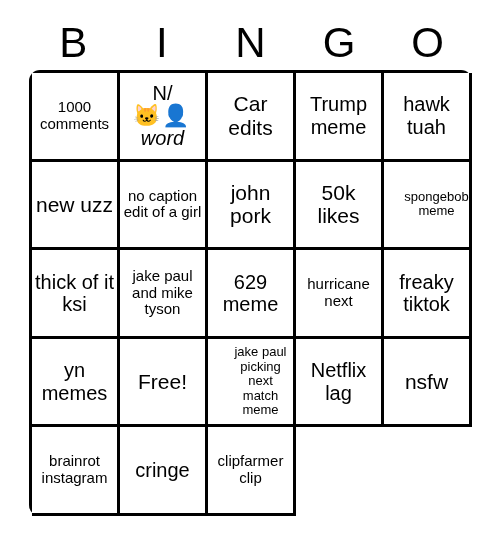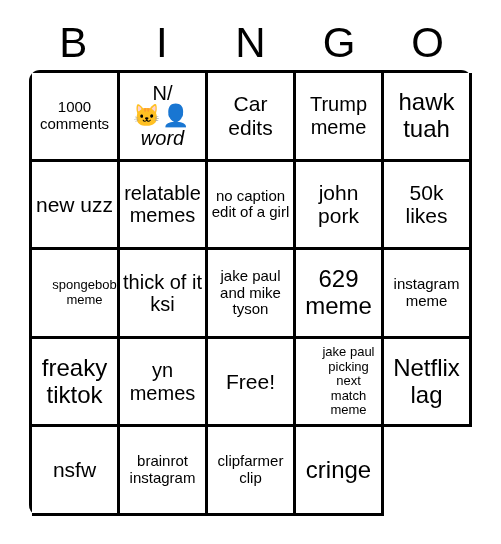--- a/index.html
+++ b/index.html
@@ -72,21 +72,21 @@
   }
   .cell-text {
     display: block;
     width: 100%;
     line-height: 1.12;
     word-wrap: break-word;
   }
 
   
   .fs-xl  { font-size: 21px; }
-  .fs-lg  { font-size: 24px; }
+  .fs-lg  { font-size: 20px; }
   .fs-md  { font-size: 20px; }
   .fs-sm  { font-size: 15px; }
   .fs-xs  { font-size: 13px; margin-left: 20px; }
 
   
   .emoji-cell .cell-text { line-height: 1.05; }
   .emoji-row {
     display: block;
     font-size: 22px;
     line-height: 1.1;
@@ -123,23 +123,20 @@
       <div class="cell">
         <span class="cell-text fs-md">Trump meme</span>
       </div>
       <div class="cell">
         <span class="cell-text fs-lg">hawk tuah</span>
       </div>
       <div class="cell">
         <span class="cell-text fs-xl">new uzz</span>
       </div>
       <div class="cell">
-        <span class="cell-text fs-md">relatable memes</span>
-      </div>
-      <div class="cell">
         <span class="cell-text fs-sm">no caption edit of a girl</span>
       </div>
       <div class="cell">
         <span class="cell-text fs-xl">john pork</span>
       </div>
       <div class="cell">
         <span class="cell-text fs-xl">50k likes</span>
       </div>
       <div class="cell">
         <span class="cell-text fs-xs">spongebob meme</span>
@@ -147,21 +144,21 @@
       <div class="cell">
         <span class="cell-text fs-md">thick of it ksi</span>
       </div>
       <div class="cell">
         <span class="cell-text fs-sm">jake paul and mike tyson</span>
       </div>
       <div class="cell">
         <span class="cell-text fs-lg">629 meme</span>
       </div>
       <div class="cell">
-        <span class="cell-text fs-sm">instagram meme</span>
+        <span class="cell-text fs-sm">hurricane next</span>
       </div>
       <div class="cell">
         <span class="cell-text fs-lg">freaky tiktok</span>
       </div>
       <div class="cell">
         <span class="cell-text fs-md">yn memes</span>
       </div>
       <div class="cell">
         <span class="cell-text fs-xl">Free!</span>
       </div>
@@ -171,20 +168,20 @@
       <div class="cell">
         <span class="cell-text fs-lg">Netflix lag</span>
       </div>
       <div class="cell">
         <span class="cell-text fs-xl">nsfw</span>
       </div>
       <div class="cell">
         <span class="cell-text fs-sm">brainrot instagram</span>
       </div>
       <div class="cell">
-        <span class="cell-text fs-sm">clipfarmer clip</span>
+        <span class="cell-text fs-lg">cringe</span>
       </div>
       <div class="cell">
-        <span class="cell-text fs-lg">cringe</span>
+        <span class="cell-text fs-sm">clipfarmer clip</span>
       </div>
     </div>
 
 </div>
 
 </body></html>

